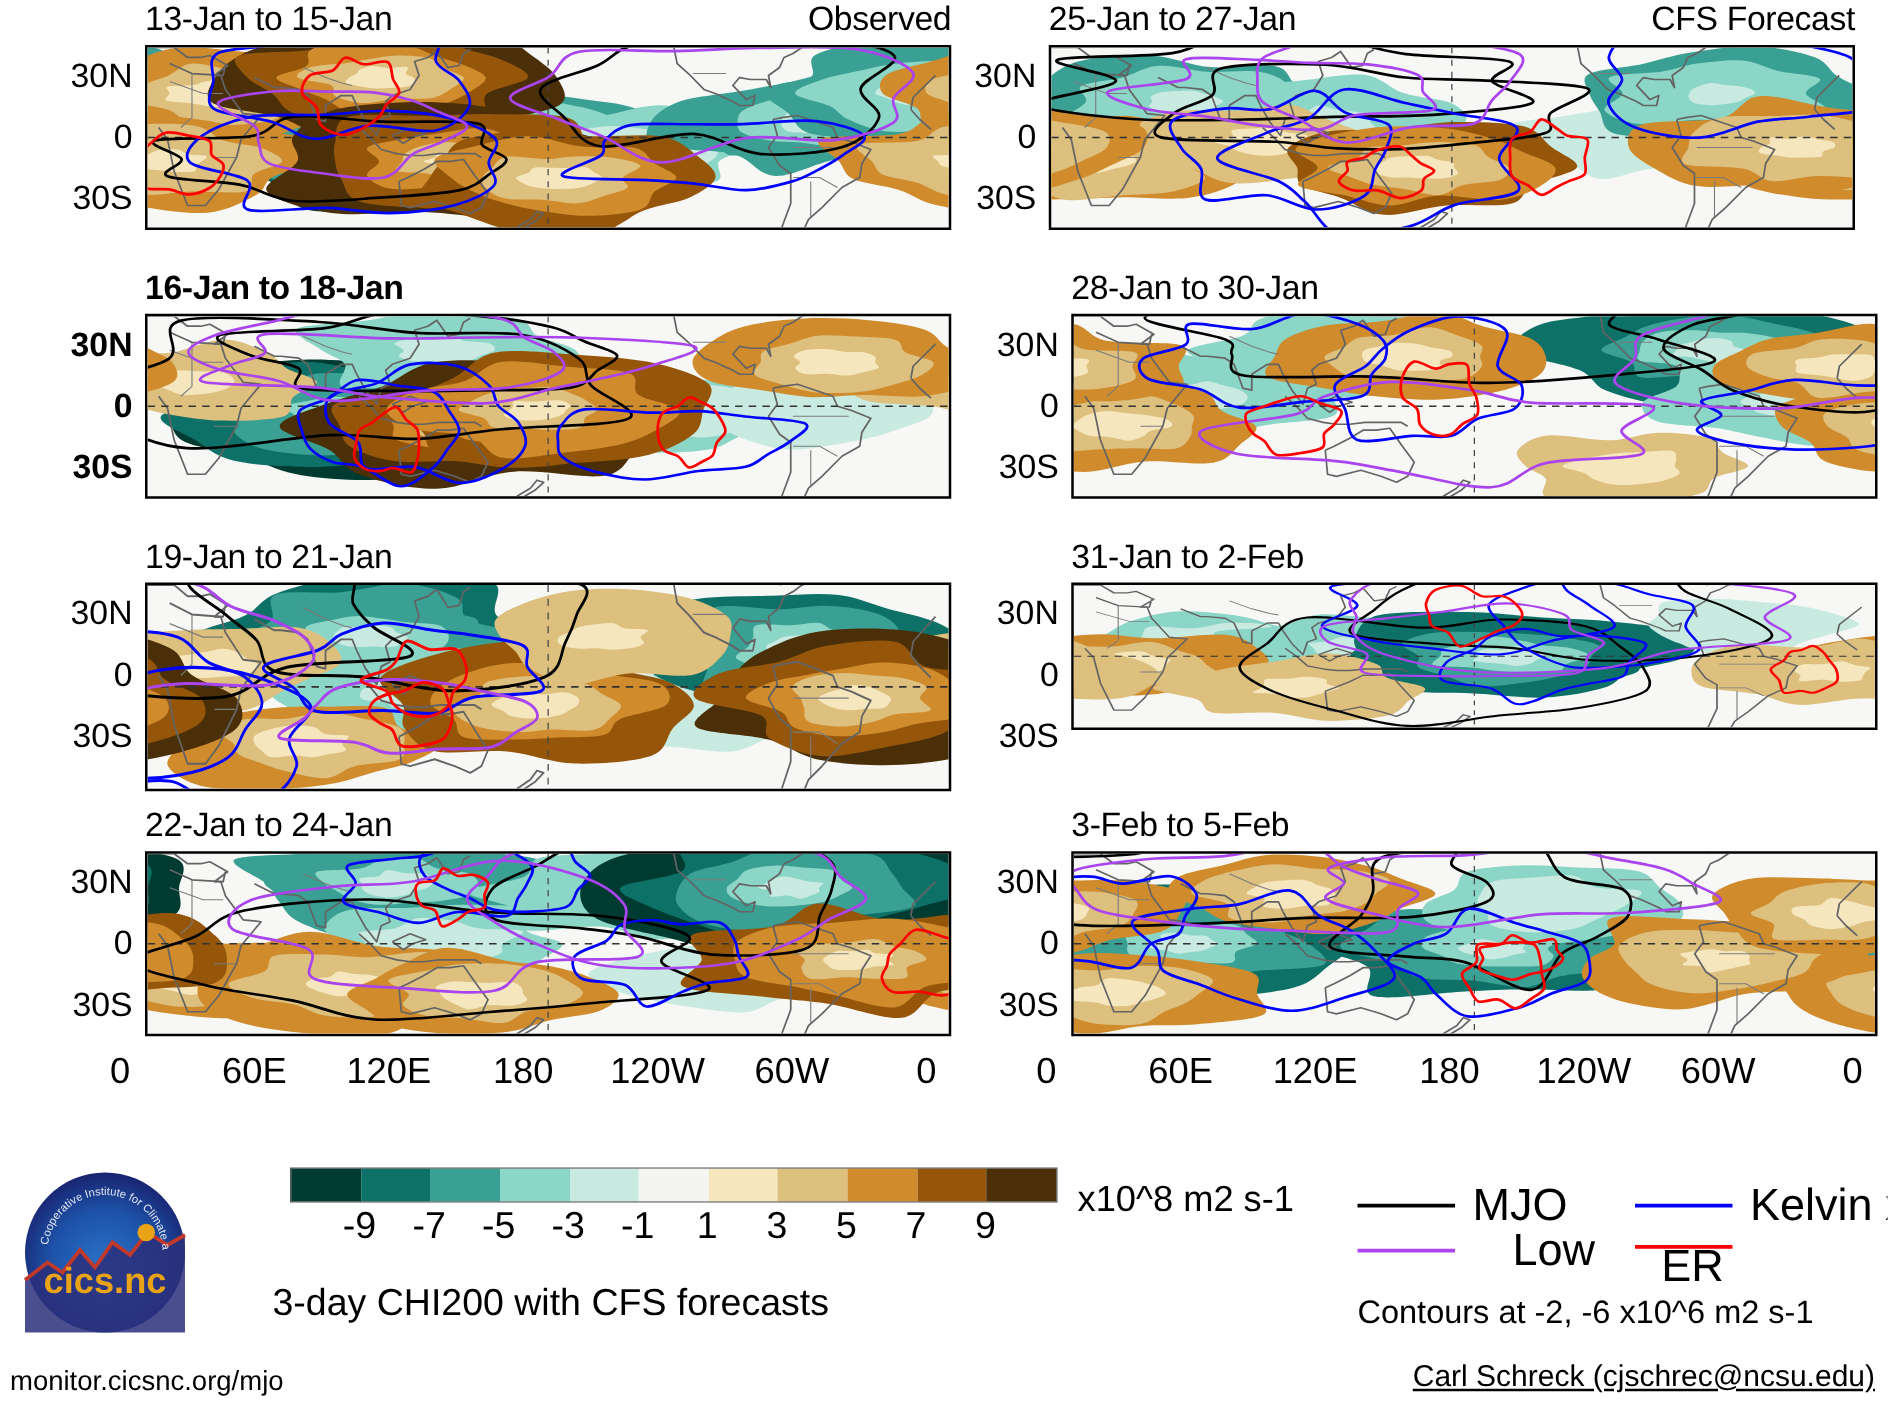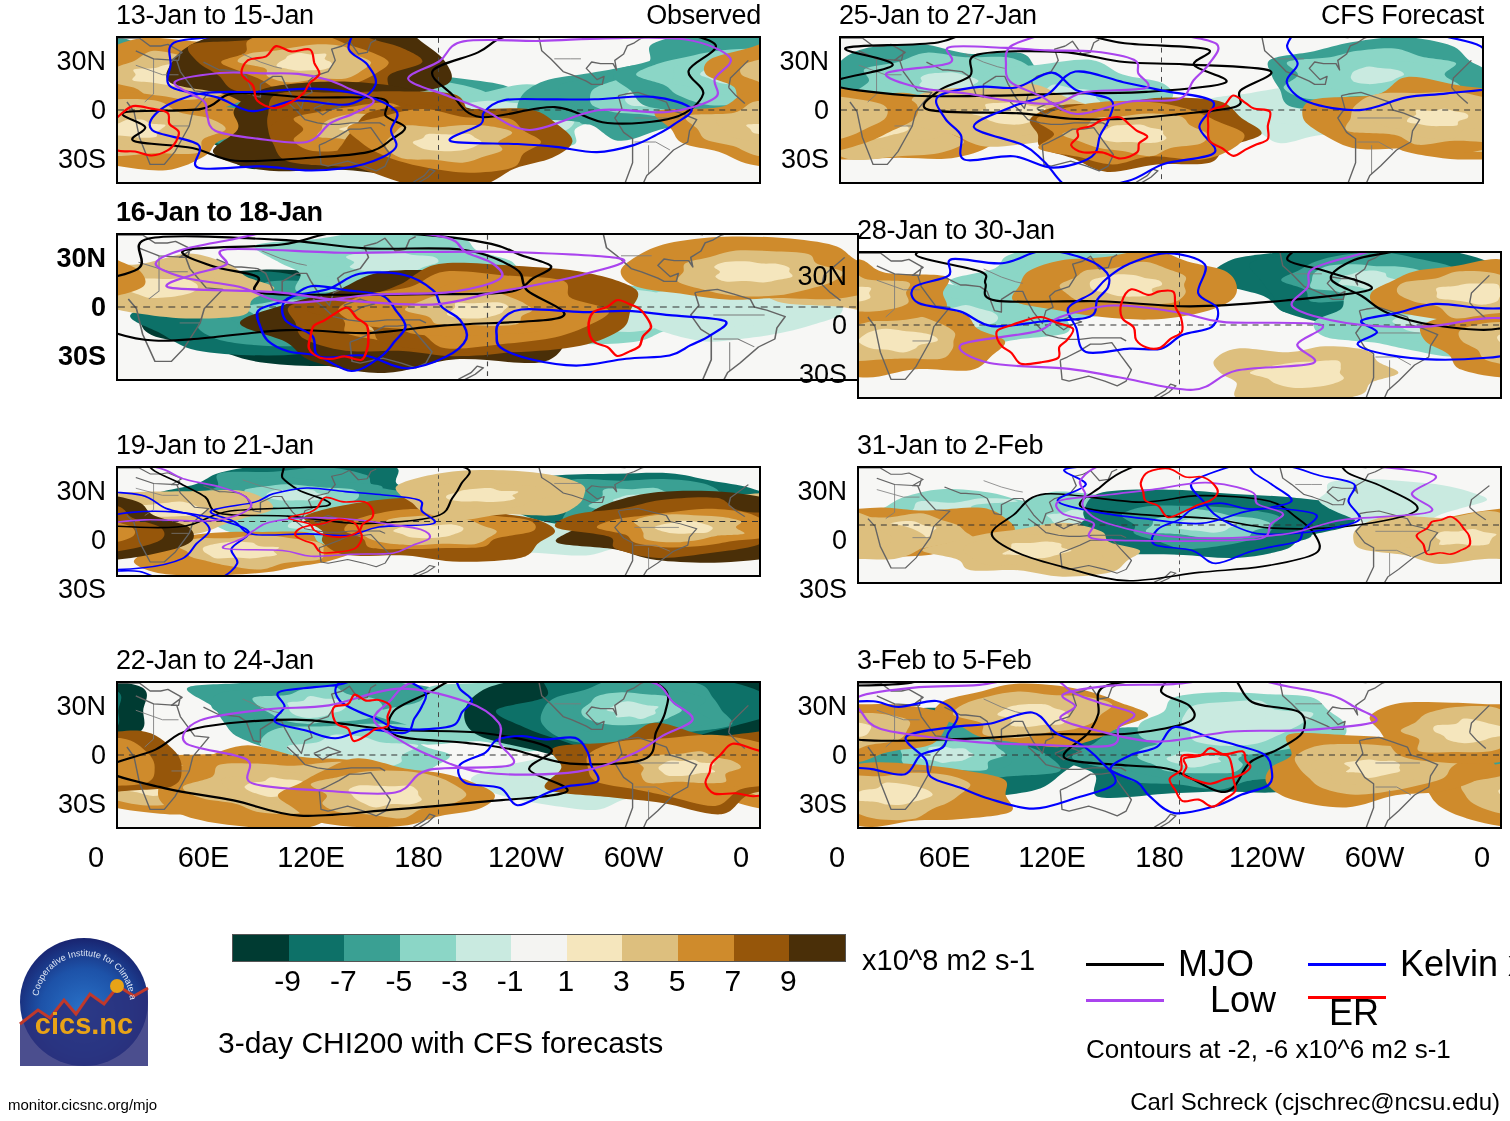--- a/index.html
+++ b/index.html
@@ -36,21 +36,21 @@
 
   
   .legend{position:absolute;}
   .leg-item{position:absolute;display:flex;align-items:center;}
   .leg-line{width:78px;height:0;border-top:3px solid #000;margin-right:14px;}
   .leg-text{font-size:36px;line-height:28px;white-space:nowrap;}
   .leg-note{position:absolute;font-size:26px;line-height:26px;white-space:nowrap;}
 
   
   .main-title{position:absolute;font-size:30px;line-height:46px;white-space:nowrap;}
-  .foot-left{position:absolute;font-size:15px;line-height:22px;white-space:nowrap;}
+  .foot-left{position:absolute;font-size:22px;line-height:22px;white-space:nowrap;}
   .foot-right{position:absolute;font-size:24px;line-height:24px;white-space:nowrap;
               text-align:right;}
 
   
   .logo{position:absolute;left:18px;top:936px;width:132px;height:132px;}
 </style>
 </head>
 <body>
 
 <div id="fig"></div>
@@ -116,21 +116,21 @@
     </div>
     <div class="leg-item" style="left: 222px; top: 46px; flex-direction: column;">
       <span class="leg-line" style="border-top-color: rgb(255, 0, 0);"></span>
       <span class="leg-text">ER</span>
     </div>
   </div>
 <div class="leg-note" style="left: 1086px; top: 1036px;">Contours at -2, -6 x10^6 m2 s-1</div>
 
 <div class="main-title" style="left: 218px; top: 1020px;">3-day CHI200 with CFS forecasts</div>
 <div class="foot-left" style="left: 8px; top: 1094px;">monitor.cicsnc.org/mjo</div>
-<div class="foot-right" style="right: 10px; top: 1090px;">Carl Schreck (cjschrec@ncsu.edu)</div>
+<div class="foot-right" style="right: 10px; top: 1090px; text-decoration: underline;">Carl Schreck (cjschrec@ncsu.edu)</div>
 
 <div class="logo">
   <svg viewBox="0 0 132 132" width="132" height="132">
     <defs>
       <radialGradient id="lg" cx="50%" cy="58%" r="62%">
         <stop offset="0%" stop-color="#2a73c9"></stop>
         <stop offset="55%" stop-color="#1d52a8"></stop>
         <stop offset="100%" stop-color="#181c66"></stop>
       </radialGradient>
     </defs>
@@ -245,21 +245,21 @@
           <path d="M559.5,88.7C553.5,93.3 547.7,96.4 541.0,100.0C534.2,103.5 528.8,107.2 519.0,110.1C509.1,113.0 495.1,117.0 482.0,117.3C468.9,117.6 453.7,113.3 440.4,111.9C427.1,110.5 419.9,110.0 402.2,109.0C384.6,107.9 340.6,109.1 334.4,105.8C328.2,102.4 359.3,93.6 365.0,88.7C370.6,83.8 364.3,80.5 368.3,76.3C372.2,72.2 377.2,66.0 388.9,63.8C400.6,61.6 423.3,63.3 438.4,63.1C453.5,63.0 463.0,63.5 479.6,63.0C496.3,62.6 522.2,58.9 538.3,60.5C554.5,62.1 573.2,67.9 576.8,72.6C580.3,77.3 565.4,84.2 559.5,88.7Z" fill="none" stroke="#0000ff" stroke-width="2.2"></path>
           <path d="M274.7,94.6C274.5,101.0 283.5,107.7 278.9,113.5C274.3,119.4 261.1,125.9 247.1,129.7C233.1,133.5 212.0,135.8 194.8,136.2C177.6,136.5 163.0,132.4 144.0,131.9C125.0,131.4 91.4,137.0 80.9,133.3C70.3,129.6 88.4,116.0 80.6,109.5C72.8,103.1 40.5,100.6 34.3,94.6C28.0,88.6 35.0,79.6 43.1,73.3C51.3,67.0 66.7,60.0 83.3,57.0C99.9,54.0 124.0,56.2 142.7,55.3C161.4,54.5 177.9,51.4 195.5,52.1C213.0,52.7 233.8,55.2 247.9,59.1C262.1,63.0 275.7,69.6 280.2,75.5C284.6,81.4 274.9,88.3 274.7,94.6Z" fill="none" stroke="#0000ff" stroke-width="2.2"></path>
           <path d="M257.3,64.7C257.9,68.9 244.3,73.8 237.0,77.6C229.8,81.5 221.4,82.7 213.6,87.6C205.8,92.5 202.4,104.3 190.1,106.9C177.9,109.6 155.4,105.4 140.1,103.4C124.7,101.5 106.4,99.5 97.9,95.3C89.5,91.0 91.4,83.0 89.4,77.9C87.5,72.8 91.6,70.0 86.2,64.7C80.8,59.3 54.3,50.4 56.9,45.6C59.6,40.8 87.2,37.6 102.2,36.0C117.1,34.5 133.3,36.2 146.5,36.3C159.7,36.5 170.4,35.8 181.2,36.9C191.9,38.0 202.2,40.4 210.8,43.0C219.5,45.5 225.4,48.7 233.1,52.4C240.9,56.0 256.6,60.4 257.3,64.7Z" fill="none" stroke="#aa44ee" stroke-width="2.2"></path>
           <path d="M600.5,42.0C598.0,48.8 608.6,55.8 600.7,61.5C592.9,67.2 573.0,73.9 553.4,76.1C533.8,78.2 506.2,71.3 482.9,74.3C459.7,77.4 433.3,94.6 414.0,94.5C394.8,94.3 381.2,79.4 367.4,73.5C353.5,67.5 343.5,64.2 330.9,59.0C318.3,53.8 293.3,47.8 292.0,42.0C290.8,36.1 314.1,30.3 323.4,23.9C332.6,17.5 330.6,7.0 347.5,3.5C364.5,-0.0 401.3,3.5 425.1,3.0C448.9,2.5 466.0,0.7 490.4,0.4C514.7,0.2 550.4,-1.8 571.3,1.5C592.3,4.8 611.0,13.6 615.9,20.4C620.8,27.1 603.0,35.1 600.5,42.0Z" fill="none" stroke="#aa44ee" stroke-width="2.2"></path>
           <path d="M202.6,37.1C201.8,40.6 195.2,43.4 192.6,46.6C190.0,49.8 189.8,53.2 187.0,56.3C184.1,59.3 180.5,62.4 175.6,65.0C170.7,67.6 163.3,72.1 157.4,71.9C151.4,71.8 143.5,68.1 140.0,64.3C136.4,60.4 138.6,53.6 136.0,49.1C133.4,44.5 125.3,41.5 124.4,37.1C123.5,32.8 126.4,26.2 130.4,23.1C134.5,20.1 144.2,21.3 149.0,18.9C153.7,16.4 154.9,9.2 159.1,8.4C163.4,7.5 168.6,13.2 174.3,13.8C180.0,14.4 189.3,9.9 193.2,11.9C197.1,13.8 196.1,21.5 197.6,25.8C199.2,30.0 203.4,33.7 202.6,37.1Z" fill="none" stroke="#ff0000" stroke-width="2.2"></path>
           <path d="M61.0,96.2C62.1,99.2 60.3,102.9 58.5,106.2C56.6,109.4 54.0,113.1 49.9,115.5C45.8,117.9 39.4,120.6 34.0,120.8C28.5,121.0 23.0,117.5 17.2,116.7C11.5,115.8 4.2,117.4 -0.4,115.7C-5.0,114.0 -8.4,109.8 -10.3,106.6C-12.2,103.4 -12.4,99.4 -11.6,96.2C-10.8,93.0 -7.8,90.1 -5.5,87.2C-3.2,84.3 -1.1,81.7 2.3,78.9C5.8,76.0 9.9,71.0 15.1,70.0C20.3,68.9 27.8,71.4 33.6,72.6C39.4,73.7 46.9,74.3 49.9,76.9C53.0,79.5 49.9,85.0 51.7,88.3C53.6,91.5 59.9,93.2 61.0,96.2Z" fill="none" stroke="#ff0000" stroke-width="2.2"></path>
         </g>
       </svg>
     </div>
   </div>
-<div class="panel" style="left: 96px; top: 233px; width: 743px; height: 148px; font-weight: bold;">
+<div class="panel" style="left: 96px; top: 251px; width: 645px; height: 148px; font-weight: bold;">
     <div class="panel-title">16-Jan to 18-Jan</div>
     <div class="ylab-wrap">
       <div class="ylab" style="top: 24.6667px;">30N</div>
       <div class="ylab" style="top: 74px;">0</div>
       <div class="ylab" style="top: 123.333px;">30S</div>
     </div>
     <div class="map-frame">
       <svg class="map-svg" viewBox="0 0 645 148" preserveAspectRatio="none">
         <g>
           <path d="M306.1,82.2C305.3,89.6 305.4,98.0 294.9,103.9C284.5,109.8 260.2,112.5 243.3,117.5C226.4,122.4 213.4,131.6 193.5,133.8C173.6,136.0 143.3,133.8 123.9,130.7C104.6,127.6 93.4,119.9 77.5,115.2C61.7,110.5 38.4,108.1 28.8,102.6C19.2,97.1 19.4,88.9 19.9,82.2C20.4,75.5 24.6,68.8 31.8,62.3C39.0,55.8 47.3,47.7 62.9,43.2C78.5,38.8 104.5,36.5 125.3,35.7C146.2,34.9 166.2,37.5 188.2,38.4C210.1,39.3 238.6,37.7 257.1,41.3C275.7,44.9 291.3,53.0 299.4,59.8C307.6,66.6 306.8,74.9 306.1,82.2Z" fill="#003b32" stroke="none"></path>
@@ -331,21 +331,21 @@
           <path d="M298.5,87.3C302.1,92.8 306.1,100.3 304.0,106.7C301.9,113.0 294.6,120.2 285.9,125.3C277.1,130.4 263.1,137.3 251.3,137.0C239.6,136.8 228.0,125.9 215.4,123.9C202.9,121.9 183.7,128.4 176.0,125.0C168.3,121.5 174.4,109.8 169.4,103.5C164.4,97.2 149.6,93.6 146.0,87.3C142.4,80.9 141.5,70.7 147.9,65.4C154.2,60.1 173.6,59.5 184.1,55.2C194.6,50.9 199.9,42.1 210.9,39.8C221.9,37.4 239.2,38.2 249.9,41.1C260.6,43.9 269.5,51.4 274.9,56.8C280.4,62.2 278.5,68.5 282.4,73.6C286.4,78.7 294.9,81.8 298.5,87.3Z" fill="none" stroke="#0000ff" stroke-width="2.2"></path>
           <path d="M517.0,103.1C511.9,107.3 505.3,110.1 499.4,113.5C493.5,117.0 490.8,121.5 481.4,123.8C472.1,126.1 457.0,125.5 443.5,127.2C429.9,128.9 414.2,134.2 400.0,134.2C385.9,134.2 369.3,130.3 358.3,127.2C347.3,124.1 338.7,119.7 334.1,115.7C329.4,111.7 330.8,107.3 330.5,103.1C330.3,98.8 329.1,94.6 332.7,90.2C336.3,85.8 339.8,78.4 352.0,76.6C364.2,74.8 390.5,79.1 405.9,79.3C421.2,79.5 431.6,77.5 444.2,78.0C456.7,78.5 466.9,80.7 481.1,82.4C495.4,84.1 523.7,84.9 529.6,88.3C535.6,91.8 522.0,98.9 517.0,103.1Z" fill="none" stroke="#0000ff" stroke-width="2.2"></path>
           <path d="M327.5,29.7C332.5,34.3 339.1,40.4 333.2,45.1C327.3,49.9 310.6,55.6 292.1,58.4C273.6,61.1 246.0,59.5 222.1,61.4C198.3,63.2 168.5,70.8 149.1,69.5C129.7,68.1 120.9,57.5 105.7,53.2C90.6,49.0 70.3,47.8 58.2,43.9C46.1,39.9 33.4,34.5 32.9,29.7C32.5,25.0 44.3,19.5 55.5,15.3C66.6,11.1 83.7,8.3 99.8,4.6C115.9,0.9 131.3,-5.2 152.3,-6.9C173.3,-8.5 203.2,-6.8 225.5,-5.2C247.9,-3.6 273.6,-1.1 286.6,2.7C299.6,6.5 296.7,13.0 303.5,17.5C310.3,22.0 322.6,25.1 327.5,29.7Z" fill="none" stroke="#aa44ee" stroke-width="2.2"></path>
           <path d="M406.1,40.5C393.9,44.9 379.9,47.7 366.6,50.8C353.2,54.0 341.6,56.1 326.2,59.5C310.7,62.9 296.7,70.3 274.0,71.5C251.3,72.6 213.1,68.7 190.0,66.5C166.9,64.3 159.6,60.6 135.5,58.5C111.4,56.5 57.0,57.1 45.4,54.1C33.8,51.1 57.8,44.4 66.0,40.5C74.1,36.6 89.4,34.8 94.3,30.5C99.2,26.2 78.5,16.8 95.3,14.7C112.2,12.7 167.7,17.8 195.5,18.2C223.3,18.7 237.2,17.6 262.3,17.5C287.4,17.4 316.7,16.4 346.3,17.6C375.9,18.8 430.0,20.9 439.9,24.7C449.9,28.6 418.4,36.2 406.1,40.5Z" fill="none" stroke="#aa44ee" stroke-width="2.2"></path>
           <path d="M218.5,104.2C218.6,108.0 218.7,111.9 217.7,115.9C216.7,119.9 215.8,126.7 212.5,128.2C209.2,129.6 202.1,124.9 198.0,124.8C193.9,124.6 191.7,127.0 188.0,127.2C184.3,127.4 179.4,127.6 175.9,125.9C172.4,124.1 168.1,120.5 166.8,116.9C165.4,113.3 167.3,108.1 168.0,104.2C168.7,100.3 168.9,96.2 170.9,93.5C172.9,90.7 177.3,89.8 180.2,87.8C183.0,85.9 184.8,83.9 188.1,81.7C191.4,79.5 196.6,74.1 200.0,74.7C203.4,75.3 205.6,82.2 208.4,85.2C211.3,88.2 215.3,89.6 217.0,92.8C218.7,96.0 218.4,100.3 218.5,104.2Z" fill="none" stroke="#ff0000" stroke-width="2.2"></path>
           <path d="M465.2,94.8C464.7,98.1 460.0,100.8 458.3,104.0C456.6,107.3 457.0,111.7 455.1,114.3C453.1,116.8 449.7,117.9 446.5,119.6C443.2,121.2 438.9,125.0 435.7,124.3C432.5,123.5 430.8,117.7 427.3,115.3C423.9,112.8 417.8,112.9 415.0,109.4C412.2,106.0 410.8,99.7 410.7,94.8C410.6,89.8 411.8,83.3 414.5,79.8C417.3,76.3 423.5,76.1 427.1,73.9C430.6,71.7 432.8,67.2 436.0,66.8C439.2,66.3 443.1,69.5 446.3,70.9C449.4,72.4 452.4,73.4 454.8,75.6C457.3,77.8 459.3,80.8 461.1,84.0C462.8,87.1 465.6,91.4 465.2,94.8Z" fill="none" stroke="#ff0000" stroke-width="2.2"></path>
         </g>
       </svg>
     </div>
   </div>
-<div class="panel" style="left: 96px; top: 466px; width: 645px; height: 111px; text-decoration: underline;">
+<div class="panel" style="left: 96px; top: 466px; width: 645px; height: 167px; text-decoration: underline;">
     <div class="panel-title">19-Jan to 21-Jan</div>
     <div class="ylab-wrap">
       <div class="ylab" style="top: 24.6667px;">30N</div>
       <div class="ylab" style="top: 74px;">0</div>
       <div class="ylab" style="top: 123.333px;">30S</div>
     </div>
     <div class="map-frame">
       <svg class="map-svg" viewBox="0 0 645 148" preserveAspectRatio="none">
         <g>
           <path d="M312.0,37.8C313.9,43.4 300.2,49.7 292.1,55.4C283.9,61.0 276.4,66.8 263.2,71.8C250.0,76.9 231.2,85.1 212.9,85.6C194.6,86.0 171.8,77.2 153.3,74.4C134.7,71.7 119.4,71.9 101.6,69.2C83.8,66.5 57.7,63.7 46.5,58.5C35.3,53.2 29.0,43.9 34.4,37.8C39.7,31.8 67.2,27.4 78.5,22.2C89.8,17.0 90.5,11.1 102.3,6.7C114.2,2.3 131.8,-2.2 149.6,-4.1C167.4,-5.9 187.8,-4.9 209.1,-4.6C230.4,-4.2 265.5,-6.4 277.5,-2.0C289.4,2.5 275.2,15.4 280.9,22.0C286.7,28.6 310.1,32.3 312.0,37.8Z" fill="#0d7168" stroke="none"></path>

